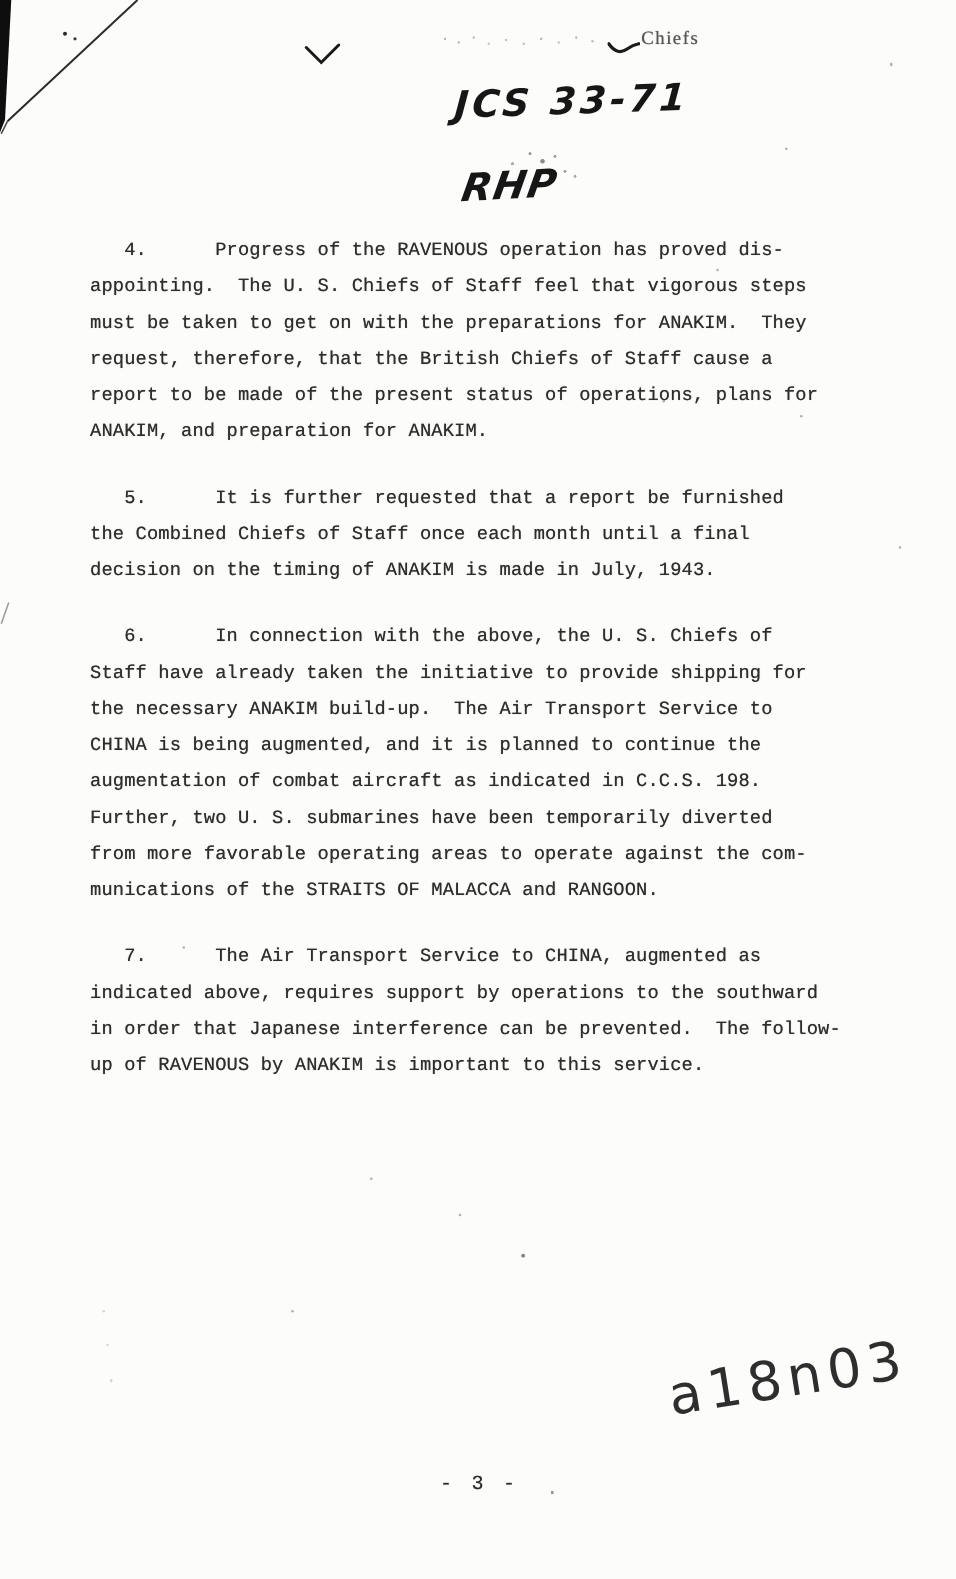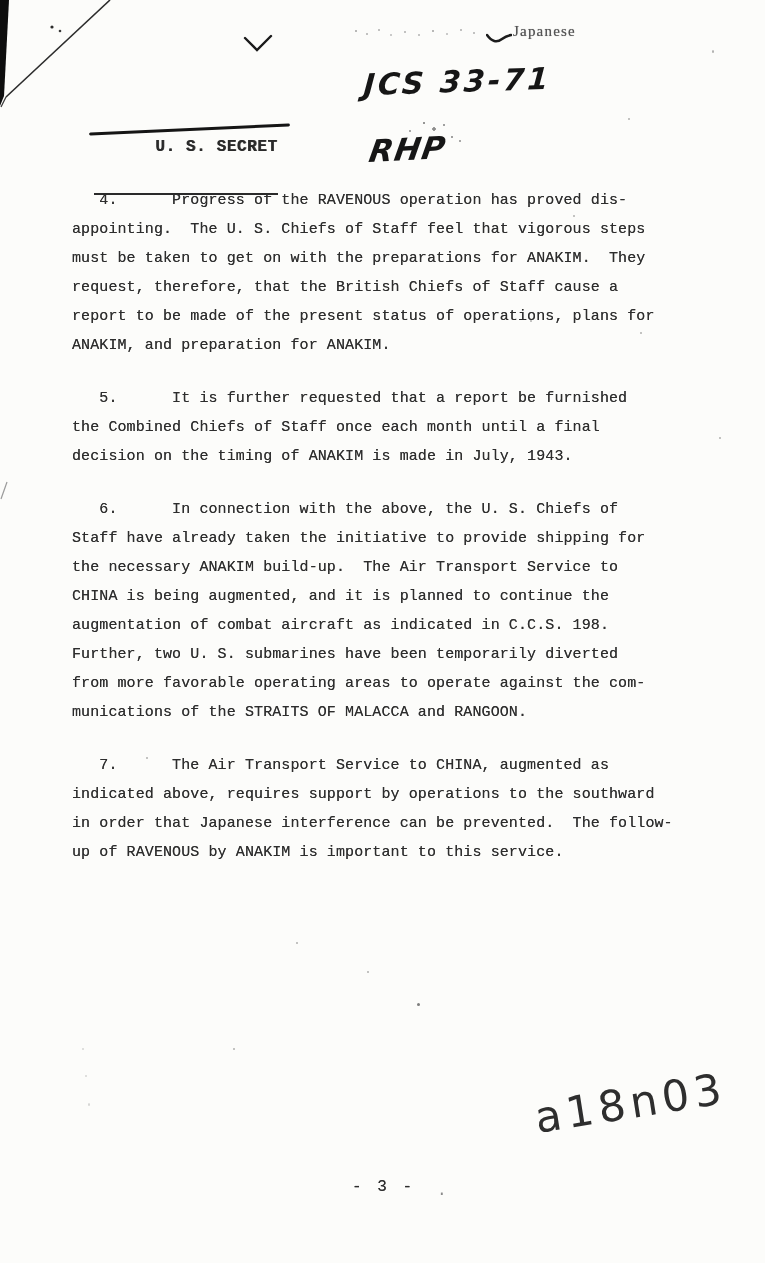--- a/index.html
+++ b/index.html
@@ -110,33 +110,30 @@
 
   <svg style="left:242px;top:33px" width="32" height="22" viewBox="0 0 32 22">
     <polyline points="3,5 15,17 29,3" fill="none" stroke="#1a1a1a" stroke-width="2.4" stroke-linecap="round"></polyline>
   </svg>
 
   <div class="lib-stamp">
     <div class="stamp-smudge"></div>
     <svg style="left:136px;top:9px" width="26" height="15" viewBox="0 0 26 15">
       <path d="M1,4 Q8,14 16,8 Q20,5 25,4" fill="none" stroke="#1c1c1c" stroke-width="2.6" stroke-linecap="round"></path>
     </svg>
-    <span class="lib-label">Japanese</span>
+    <span class="lib-label">Chiefs</span>
   </div>
 
   <div class="hand hw-jcs">JCS 33-71</div>
 
   <div class="ink-smudge"></div>
   <div class="hand hw-rhp">RHP</div>
 
   <div class="classification">
-    <span class="cls-line">
-      <span>U. S. SECRET</span>
-      <span class="strike strike-a"></span>
-    </span><br>
+    <br>
   </div>
 
   <div class="typed-body"><div class="para"><div class="tline">   4.      Progress of the RAVENOUS operation has proved dis-</div><div class="tline">appointing.  The U. S. Chiefs of Staff feel that vigorous steps</div><div class="tline">must be taken to get on with the preparations for ANAKIM.  They</div><div class="tline">request, therefore, that the British Chiefs of Staff cause a</div><div class="tline">report to be made of the present status of operations, plans for</div><div class="tline">ANAKIM, and preparation for ANAKIM.</div></div><div class="para"><div class="tline">   5.      It is further requested that a report be furnished</div><div class="tline">the Combined Chiefs of Staff once each month until a final</div><div class="tline">decision on the timing of ANAKIM is made in July, 1943.</div></div><div class="para"><div class="tline">   6.      In connection with the above, the U. S. Chiefs of</div><div class="tline">Staff have already taken the initiative to provide shipping for</div><div class="tline">the necessary ANAKIM build-up.  The Air Transport Service to</div><div class="tline">CHINA is being augmented, and it is planned to continue the</div><div class="tline">augmentation of combat aircraft as indicated in C.C.S. 198.</div><div class="tline">Further, two U. S. submarines have been temporarily diverted</div><div class="tline">from more favorable operating areas to operate against the com-</div><div class="tline">munications of the STRAITS OF MALACCA and RANGOON.</div></div><div class="para"><div class="tline">   7.      The Air Transport Service to CHINA, augmented as</div><div class="tline">indicated above, requires support by operations to the southward</div><div class="tline">in order that Japanese interference can be prevented.  The follow-</div><div class="tline">up of RAVENOUS by ANAKIM is important to this service.</div></div></div>
 
   <div class="hand hw-code">a18n03</div>
 
   <div class="page-num">- 3 -</div>
   <div class="faint-dot">.</div>
 
   <svg style="left:0;top:480px" width="10" height="22" viewBox="0 0 10 22">

